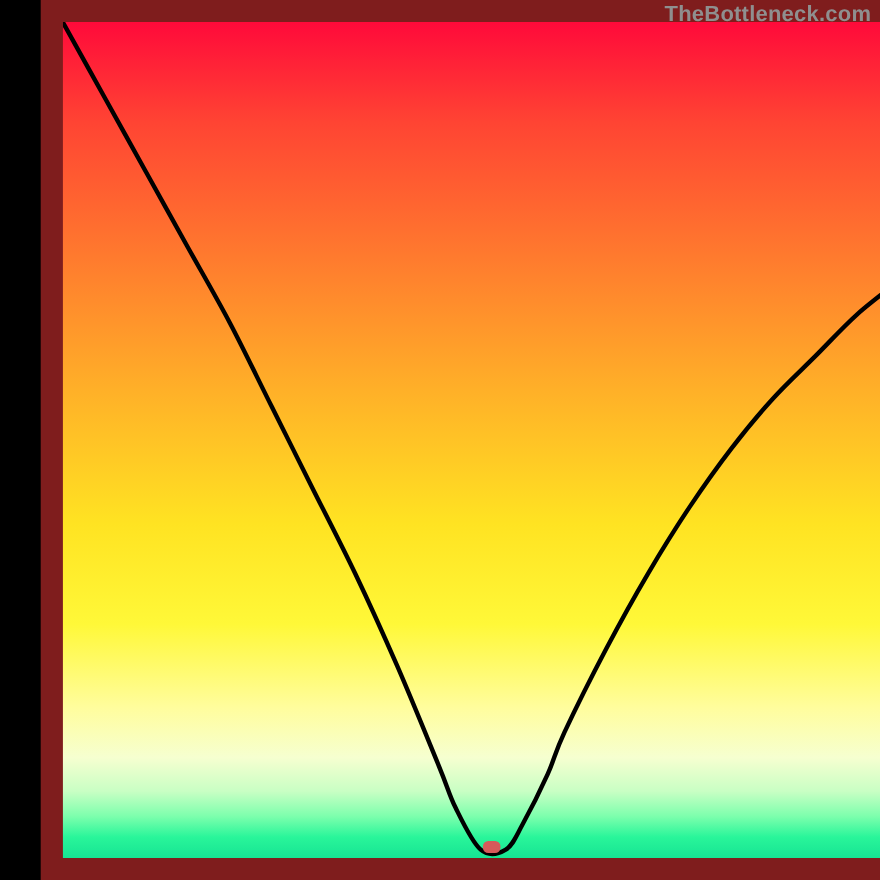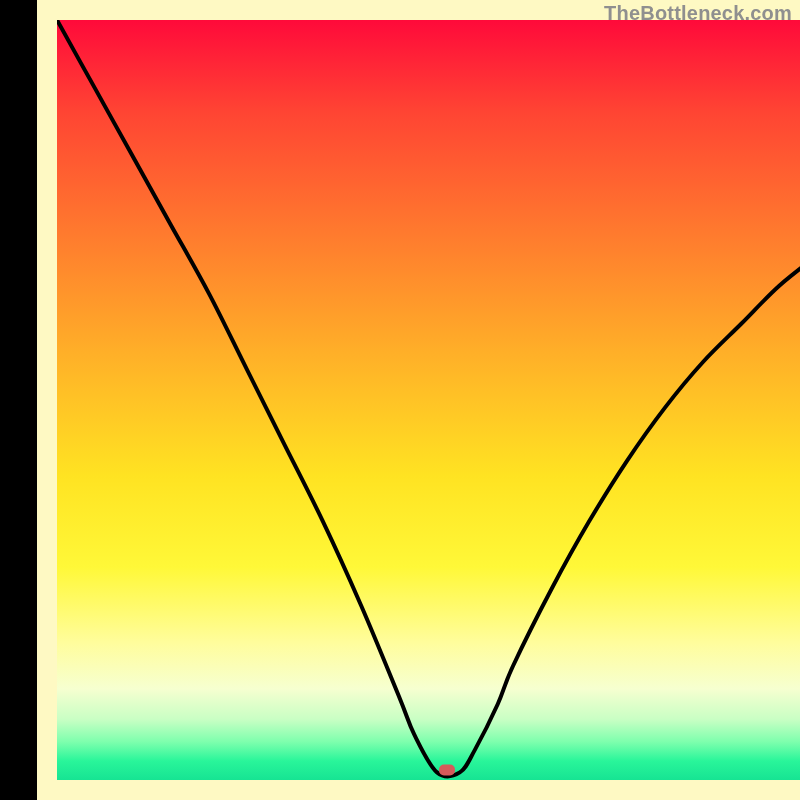--- a/index.html
+++ b/index.html
@@ -7,21 +7,21 @@
     padding: 0;
     width: 800px;
     height: 800px;
     background: #000;
     overflow: hidden;
     font-family: Arial, Helvetica, sans-serif;
   }
   .frame {
     position: absolute;
     inset: 0;
-    background: #fef9c3;
+    background: #7f1d1d;
     margin-left: 37px;
   }
   .plot-area {
     position: absolute;
     left: 20px;
     top: 20px;
     width: 760px;
     height: 760px;
     overflow: hidden;
   }

